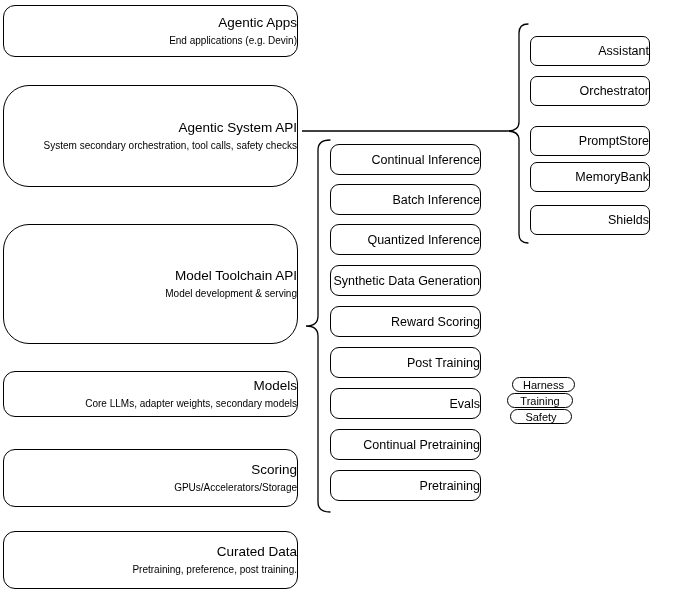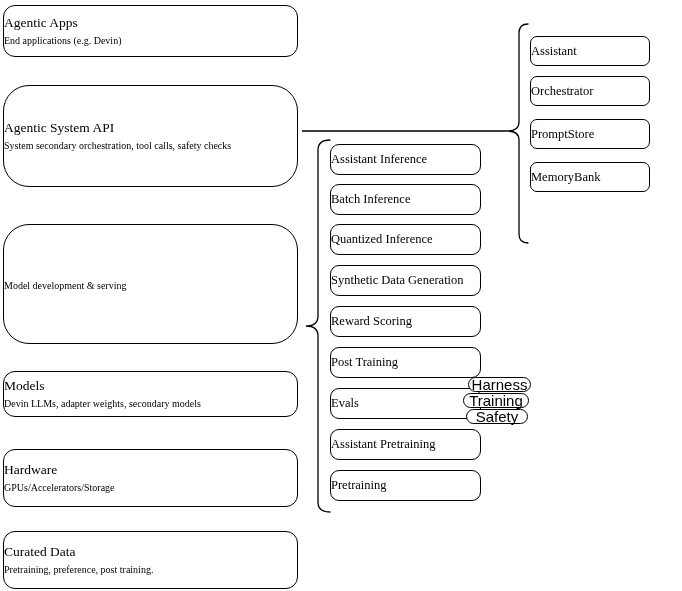--- a/index.html
+++ b/index.html
@@ -24,25 +24,24 @@
     height: 591px;
     z-index: 1;
   }
   .box {
     position: absolute;
     box-sizing: border-box;
     border: 1.3px solid #000000;
     background: #ffffff;
     display: flex;
     flex-direction: column;
-    align-items: flex-start;
+    align-items: flex-end;
     justify-content: center;
     text-align: center;
     z-index: 2;
-    font-family: Liberation Serif, serif;
   }
   .left-box {
     left: 3px;
     width: 295px;
   }
   .layer-title {
     font-size: 13.5px;
     line-height: 16px;
   }
   .layer-subtitle {
@@ -66,22 +65,23 @@
   }
   .pill {
     position: absolute;
     box-sizing: border-box;
     border: 1.3px solid #000000;
     background: #ffffff;
     border-radius: 8px;
     display: flex;
     align-items: center;
     justify-content: center;
-    font-size: 15px;
+    font-size: 11px;
     z-index: 4;
+    margin-left: 44px;
   }
 </style>
 </head>
 <body>
 
 <div class="canvas">
 
   <svg class="connector-layer" viewBox="0 0 682 591" xmlns="http://www.w3.org/2000/svg">
     <path d="M 302 131 L 507 131" stroke="#000000" stroke-width="1.3" fill="none"></path>
     <path d="M 528 24 Q 519 24 519 33 L 519 122 Q 519 131 507 131 Q 519 131 519 140 L 519 234 Q 519 243 528 243" stroke="#000000" stroke-width="1.3" fill="none" stroke-linecap="round"></path>
@@ -92,61 +92,62 @@
     <div class="layer-title">Agentic Apps</div>
     <div class="layer-subtitle">End applications (e.g. Devin)</div>
   </div>
 
   <div class="box left-box" style="top:85px; height:102px; border-radius:26px">
     <div class="layer-title">Agentic System API</div>
     <div class="layer-subtitle">System secondary orchestration, tool calls, safety checks</div>
   </div>
 
   <div class="box left-box" style="top:224px; height:120px; border-radius:26px">
+    <div class="layer-title">Model Toolchain API</div>
     <div class="layer-subtitle">Model development &amp; serving</div>
   </div>
 
   <div class="box left-box" style="top:371px; height:46px; border-radius:12px">
     <div class="layer-title">Models</div>
-    <div class="layer-subtitle">Devin LLMs, adapter weights, secondary models</div>
+    <div class="layer-subtitle">Core LLMs, adapter weights, secondary models</div>
   </div>
 
   <div class="box left-box" style="top:449px; height:58px; border-radius:12px">
-    <div class="layer-title">Hardware</div>
+    <div class="layer-title">Scoring</div>
     <div class="layer-subtitle">GPUs/Accelerators/Storage</div>
   </div>
 
   <div class="box left-box" style="top:531px; height:58px; border-radius:12px">
     <div class="layer-title">Curated Data</div>
     <div class="layer-subtitle">Pretraining, preference, post training.</div>
   </div>
 
   <div class="box mid-box" style="top:144px">
-    <span>Assistant Inference</span>
+    <span>Continual Inference</span>
   </div>
   <div class="box mid-box" style="top:184px">
     <span>Batch Inference</span>
   </div>
   <div class="box mid-box" style="top:224px">
     <span>Quantized Inference</span>
   </div>
   <div class="box mid-box" style="top:265px">
     <span>Synthetic Data Generation</span>
   </div>
   <div class="box mid-box" style="top:306px">
     <span>Reward Scoring</span>
   </div>
   <div class="box mid-box" style="top:347px">
     <span>Post Training</span>
   </div>
   <div class="box mid-box" style="top:388px">
     <span>Evals</span>
   </div>
   <div class="box mid-box" style="top:429px">
-    <span>Assistant Pretraining</span>
+    <span>Continual Pretraining</span>
   </div>
   <div class="box mid-box" style="top:470px">
     <span>Pretraining</span>
   </div>
 
   <div class="pill" style="left:468px; top:377px; width:63px; height:15px">
     <span>Harness</span>
   </div>
   <div class="pill" style="left:463px; top:393px; width:66px; height:15px">
     <span>Training</span>
@@ -154,20 +155,23 @@
   <div class="pill" style="left:466px; top:409px; width:62px; height:15px">
     <span>Safety</span>
   </div>
 
   <div class="box right-box" style="top:36px">
     <span>Assistant</span>
   </div>
   <div class="box right-box" style="top:76px">
     <span>Orchestrator</span>
   </div>
-  <div class="box right-box" style="top:119px">
+  <div class="box right-box" style="top:126px">
     <span>PromptStore</span>
   </div>
   <div class="box right-box" style="top:162px">
     <span>MemoryBank</span>
   </div>
+  <div class="box right-box" style="top:205px">
+    <span>Shields</span>
+  </div>
 
 </div>
 
 </body></html>

